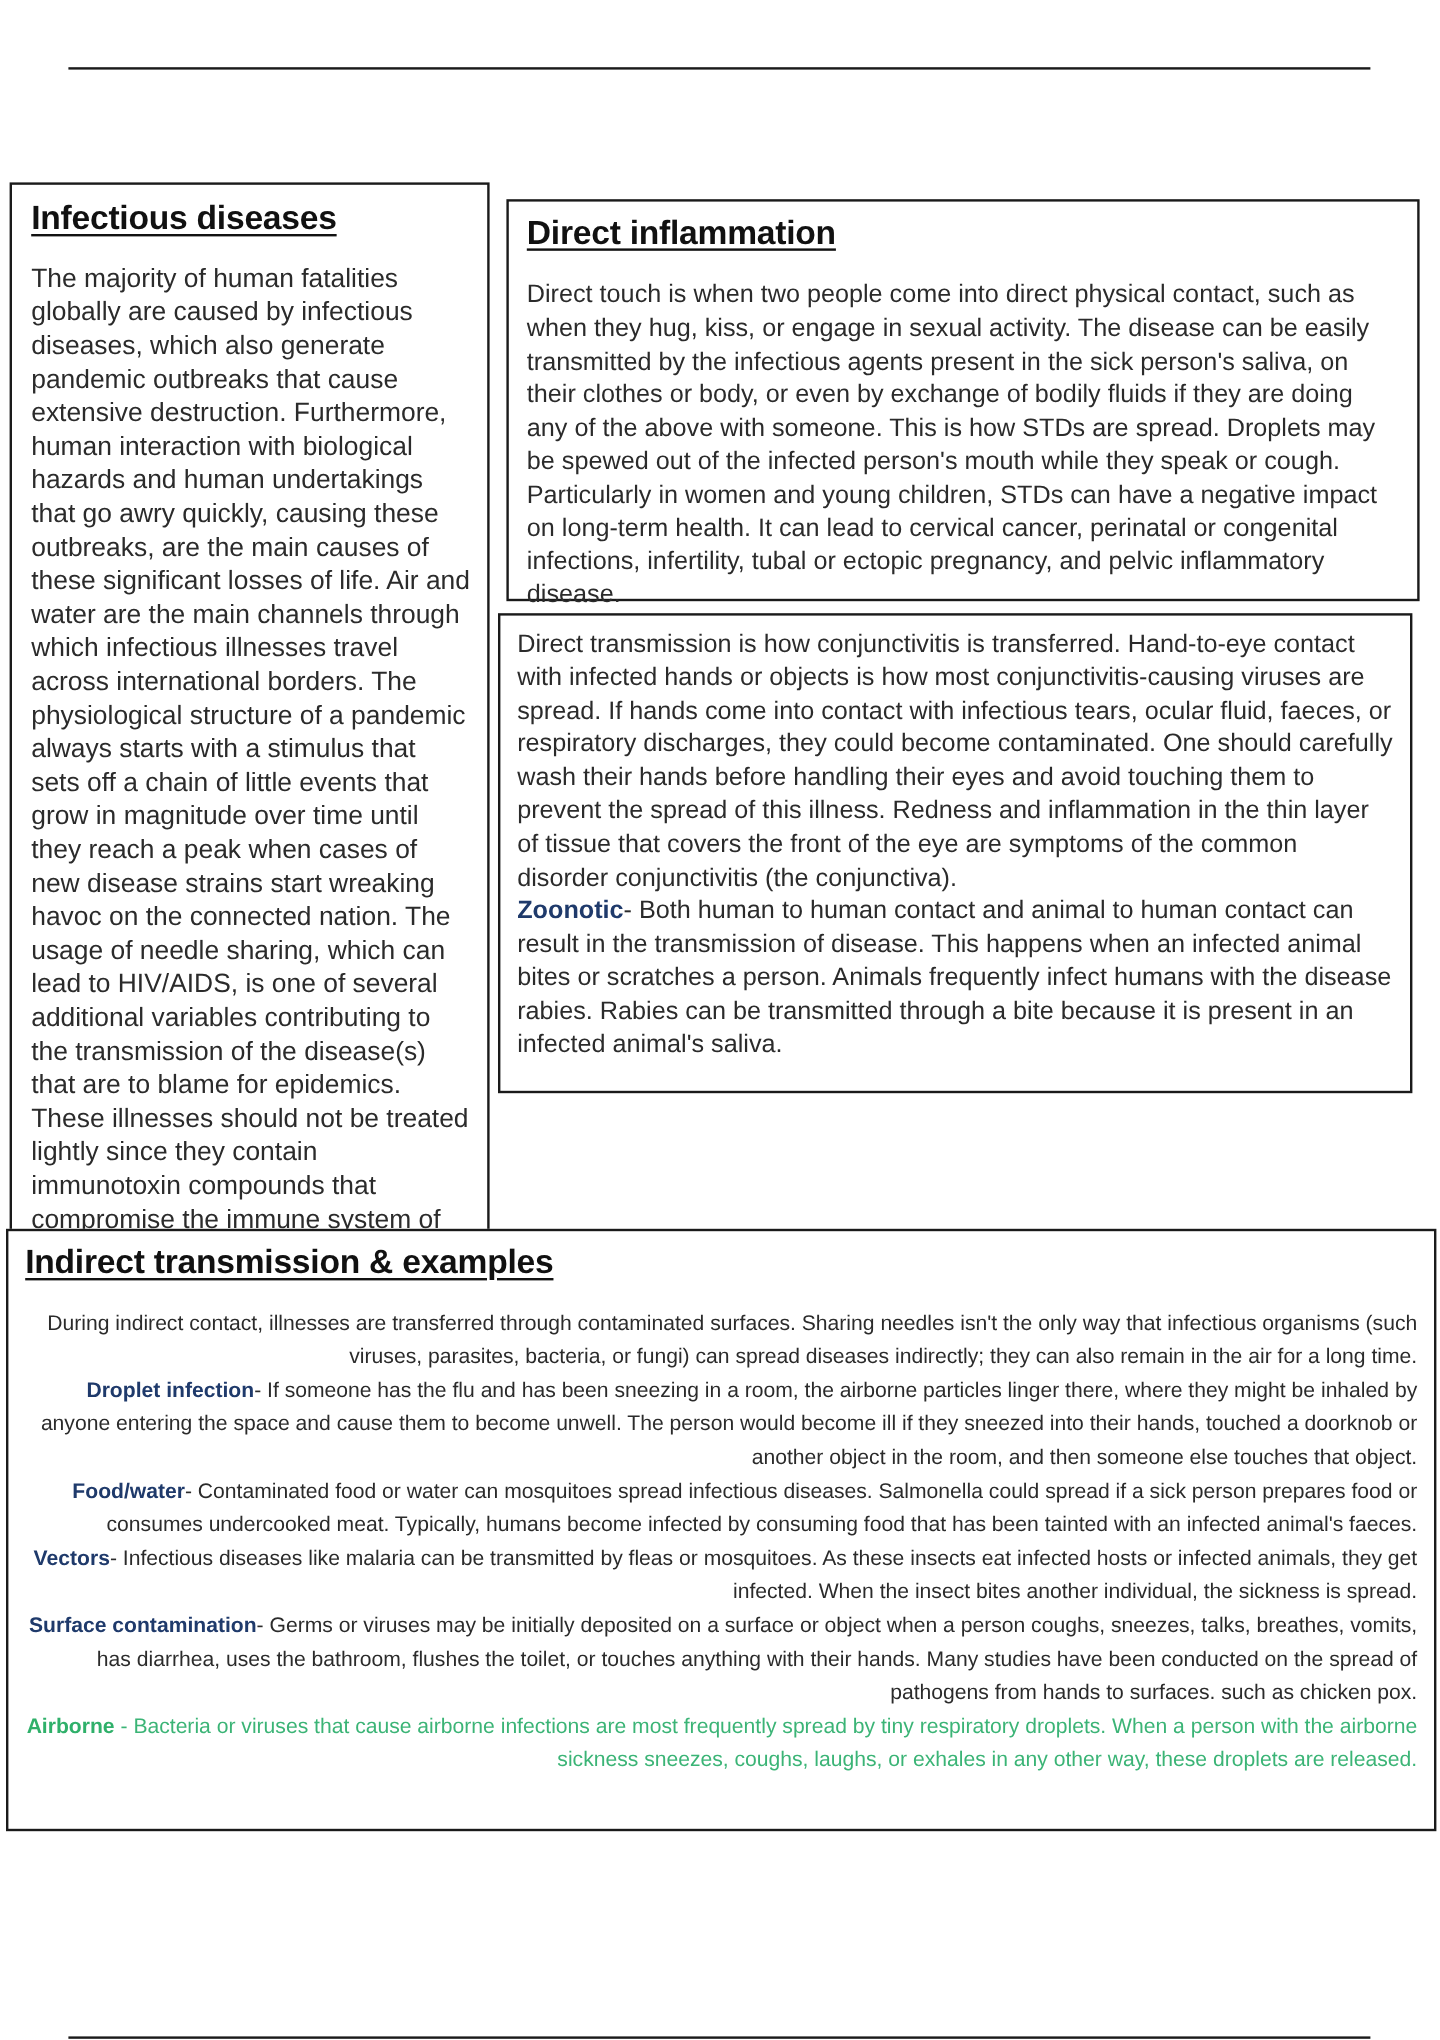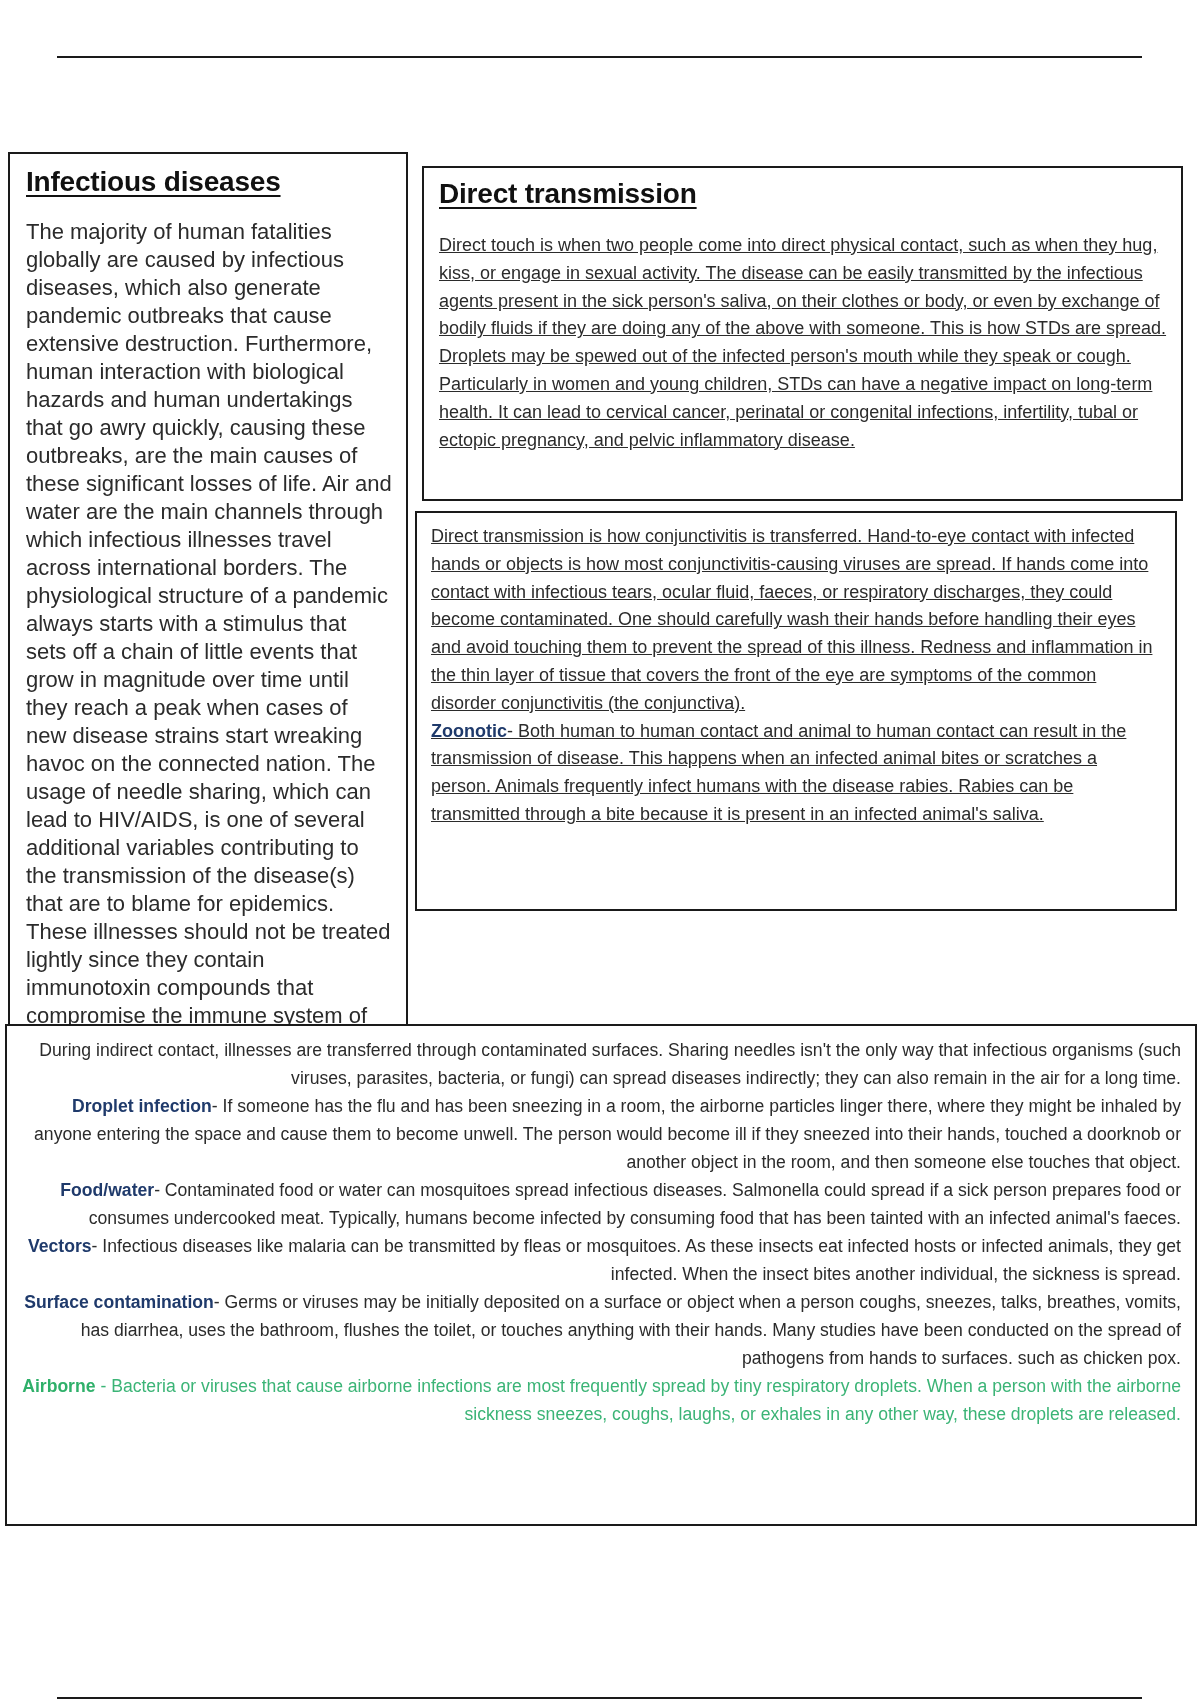--- a/index.html
+++ b/index.html
@@ -41,23 +41,22 @@
       text-underline-offset: 4px;
       letter-spacing: -0.2px;
     }
     .box p {
       margin: 0;
       font-size: 17.4px;
       line-height: 27.8px;
       color: #2b2b2b;
     }
     .box p.tight {
-      font-size: 18px;
+      font-size: 21px;
       line-height: 27.8px;
-      text-decoration: underline;
     }
 
     
     #box-infectious {
       left: 8px;
       top: 152px;
       width: 400px;
       height: 880px;
       padding: 12px 14px 16px 16px;
     }
@@ -110,32 +109,33 @@
 <body>
 
 <div class="rule rule-top"></div>
 
 <section class="box" id="box-infectious">
   <h2>Infectious diseases</h2>
   <p>The majority of human fatalities globally are caused by infectious diseases, which also generate pandemic outbreaks that cause extensive destruction. Furthermore, human interaction with biological hazards and human undertakings that go awry quickly, causing these outbreaks, are the main causes of these significant losses of life. Air and water are the main channels through which infectious illnesses travel across international borders. The physiological structure of a pandemic always starts with a stimulus that sets off a chain of little events that grow in magnitude over time until they reach a peak when cases of new disease strains start wreaking havoc on the connected nation. The usage of needle sharing, which can lead to HIV/AIDS, is one of several additional variables contributing to the transmission of the disease(s) that are to blame for epidemics. These illnesses should not be treated lightly since they contain immunotoxin compounds that compromise the immune system of the person, mimicking an immunodeficiency condition.</p>
 </section>
 
 <section class="box" id="box-direct">
-  <h2>Direct transmission</h2>
+  <h2>Direct inflammation</h2>
   <p class="tight">Direct touch is when two people come into direct physical contact, such as when they hug, kiss, or engage in sexual activity. The disease can be easily transmitted by the infectious agents present in the sick person's saliva, on their clothes or body, or even by exchange of bodily fluids if they are doing any of the above with someone. This is how STDs are spread. Droplets may be spewed out of the infected person's mouth while they speak or cough. Particularly in women and young children, STDs can have a negative impact on long-term health. It can lead to cervical cancer, perinatal or congenital infections, infertility, tubal or ectopic pregnancy, and pelvic inflammatory disease.</p>
 </section>
 
 <section class="box" id="box-examples">
   <p class="tight">
     <span class="para">Direct transmission is how conjunctivitis is transferred. Hand-to-eye contact with infected hands or objects is how most conjunctivitis-causing viruses are spread. If hands come into contact with infectious tears, ocular fluid, faeces, or respiratory discharges, they could become contaminated. One should carefully wash their hands before handling their eyes and avoid touching them to prevent the spread of this illness. Redness and inflammation in the thin layer of tissue that covers the front of the eye are symptoms of the common disorder conjunctivitis (the conjunctiva).</span>
     <span class="para"><span class="term-blue">Zoonotic</span><span>- Both human to human contact and animal to human contact can result in the transmission of disease. This happens when an infected animal bites or scratches a person. Animals frequently infect humans with the disease rabies. Rabies can be transmitted through a bite because it is present in an infected animal's saliva.</span></span>
   </p>
 </section>
 
 <section class="box" id="box-indirect">
+  <h2>Indirect transmission &amp; examples</h2>
   <p>
     <span class="para">During indirect contact, illnesses are transferred through contaminated surfaces. Sharing needles isn't the only way that infectious organisms (such viruses, parasites, bacteria, or fungi) can spread diseases indirectly; they can also remain in the air for a long time.</span>
     <span class="para"><span class="term-blue">Droplet infection</span><span>- If someone has the flu and has been sneezing in a room, the airborne particles linger there, where they might be inhaled by anyone entering the space and cause them to become unwell. The person would become ill if they sneezed into their hands, touched a doorknob or another object in the room, and then someone else touches that object.</span></span>
     <span class="para"><span class="term-blue">Food/water</span><span>- Contaminated food or water can mosquitoes spread infectious diseases. Salmonella could spread if a sick person prepares food or consumes undercooked meat. Typically, humans become infected by consuming food that has been tainted with an infected animal's faeces.</span></span>
     <span class="para"><span class="term-blue">Vectors</span><span>- Infectious diseases like malaria can be transmitted by fleas or mosquitoes. As these insects eat infected hosts or infected animals, they get infected. When the insect bites another individual, the sickness is spread.</span></span>
     <span class="para"><span class="term-blue">Surface contamination</span><span>- Germs or viruses may be initially deposited on a surface or object when a person coughs, sneezes, talks, breathes, vomits, has diarrhea, uses the bathroom, flushes the toilet, or touches anything with their hands. Many studies have been conducted on the spread of pathogens from hands to surfaces. such as chicken pox.</span></span>
     <span class="para text-green"><span class="term-green">Airborne</span><span> - Bacteria or viruses that cause airborne infections are most frequently spread by tiny respiratory droplets. When a person with the airborne sickness sneezes, coughs, laughs, or exhales in any other way, these droplets are released.</span></span>
   </p>
 </section>
 

